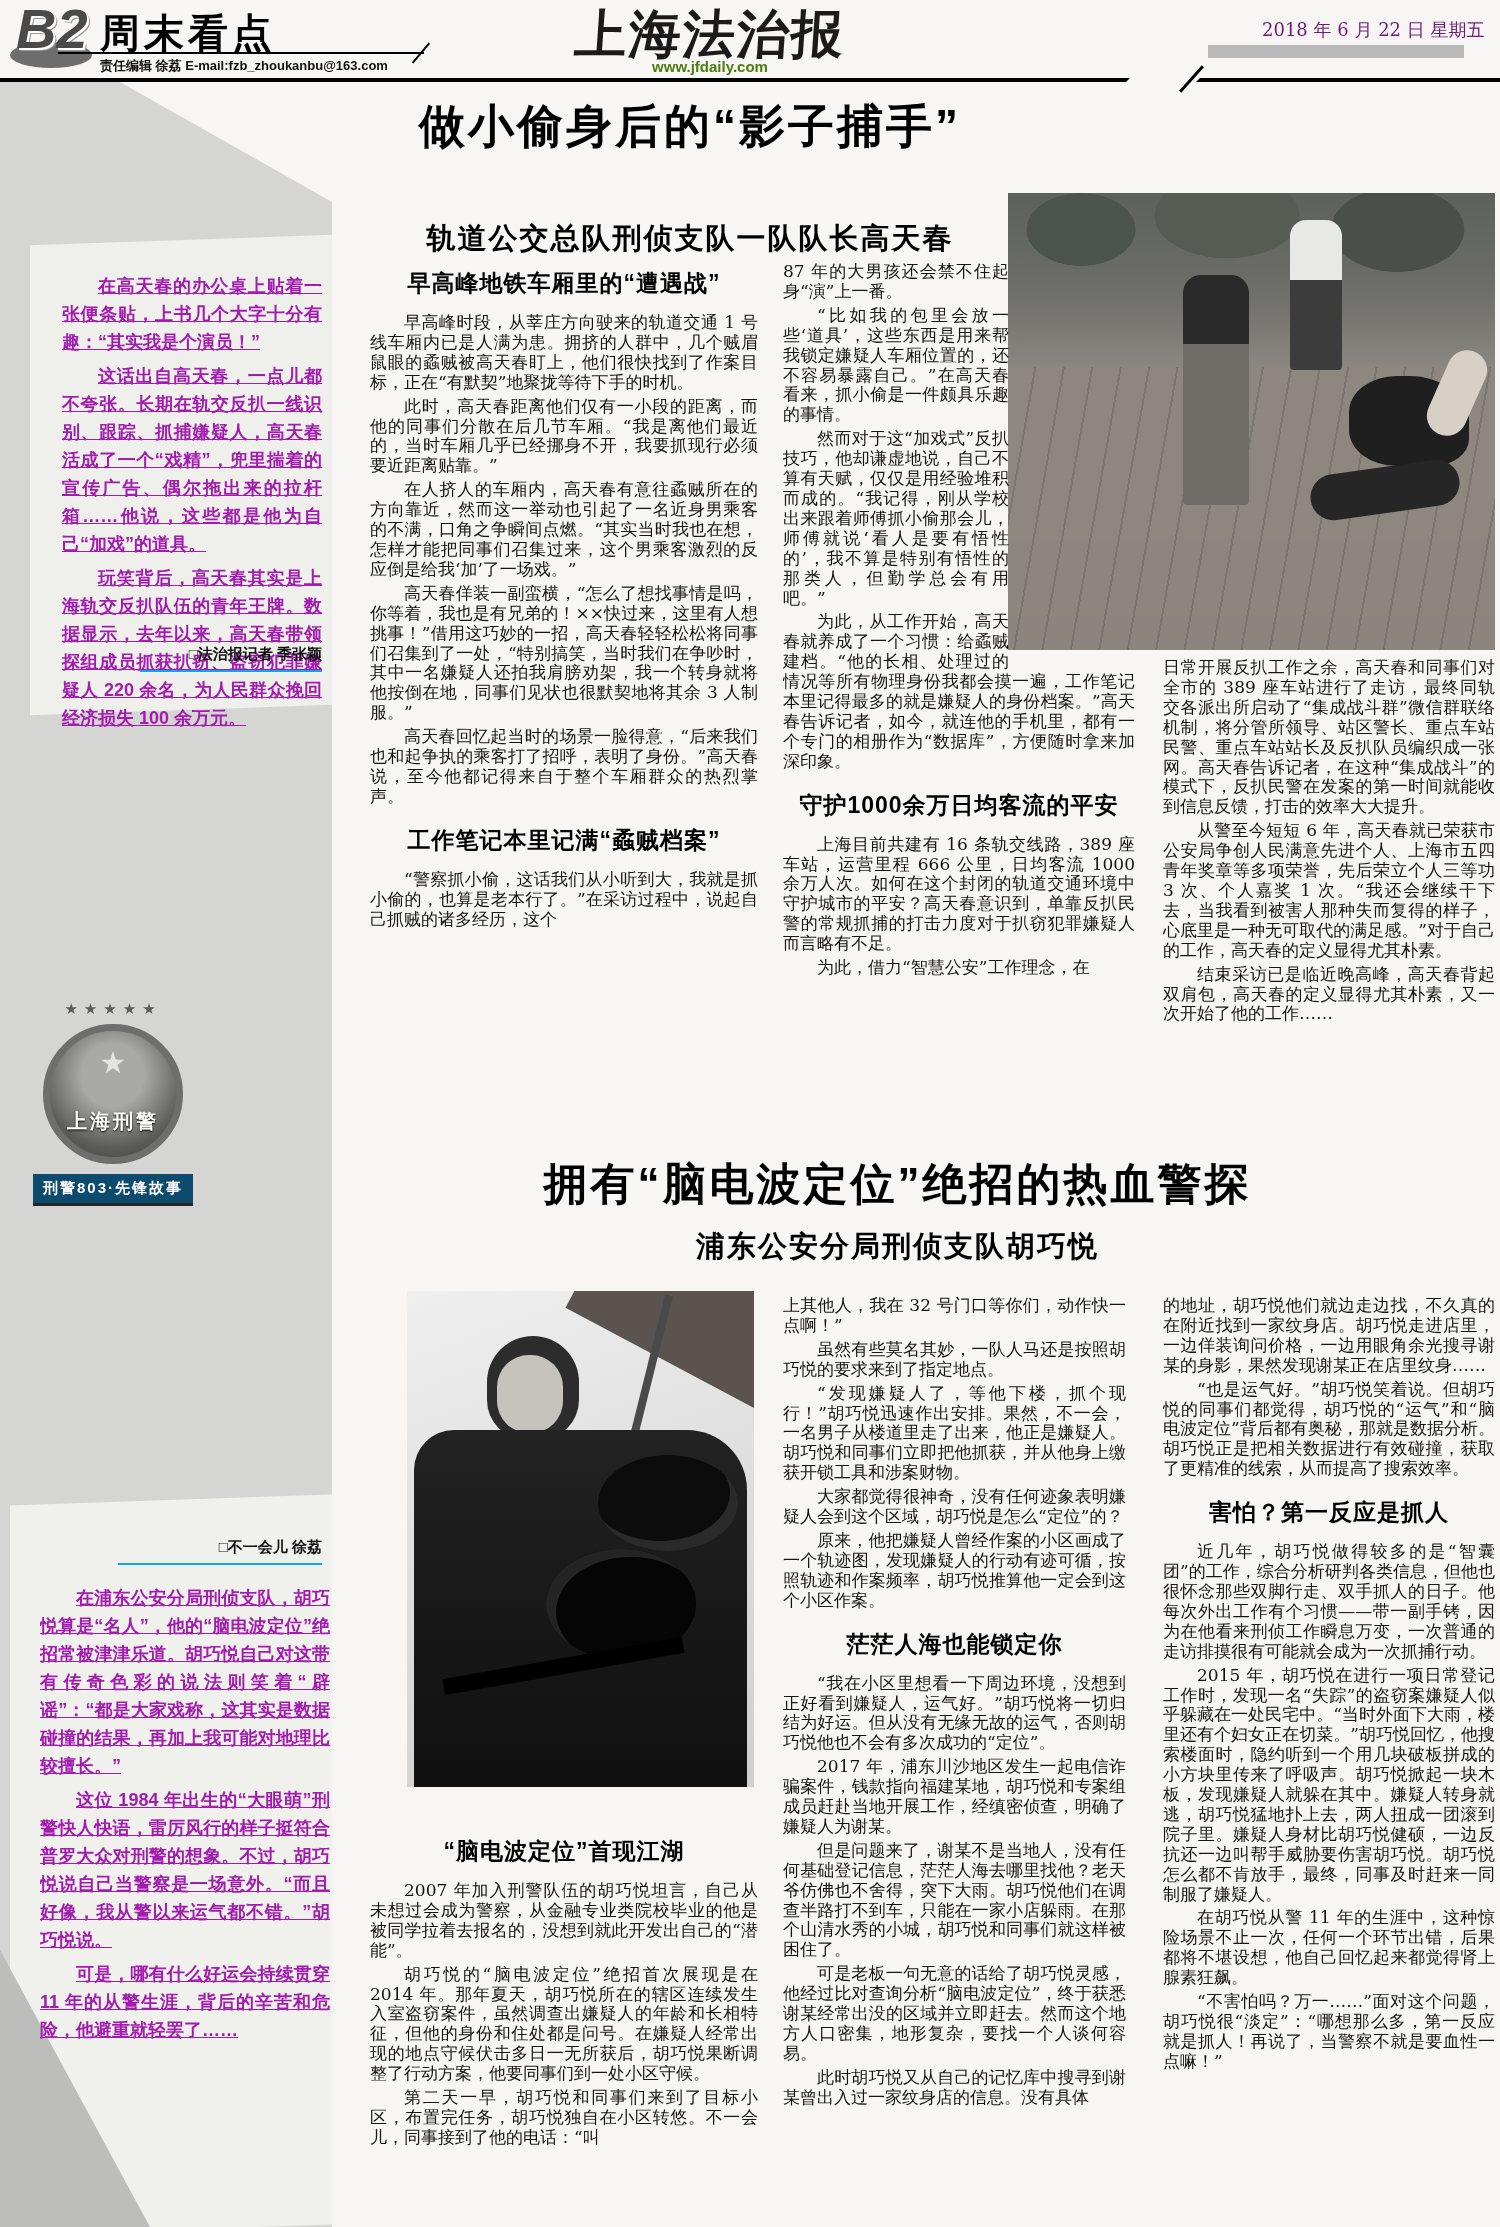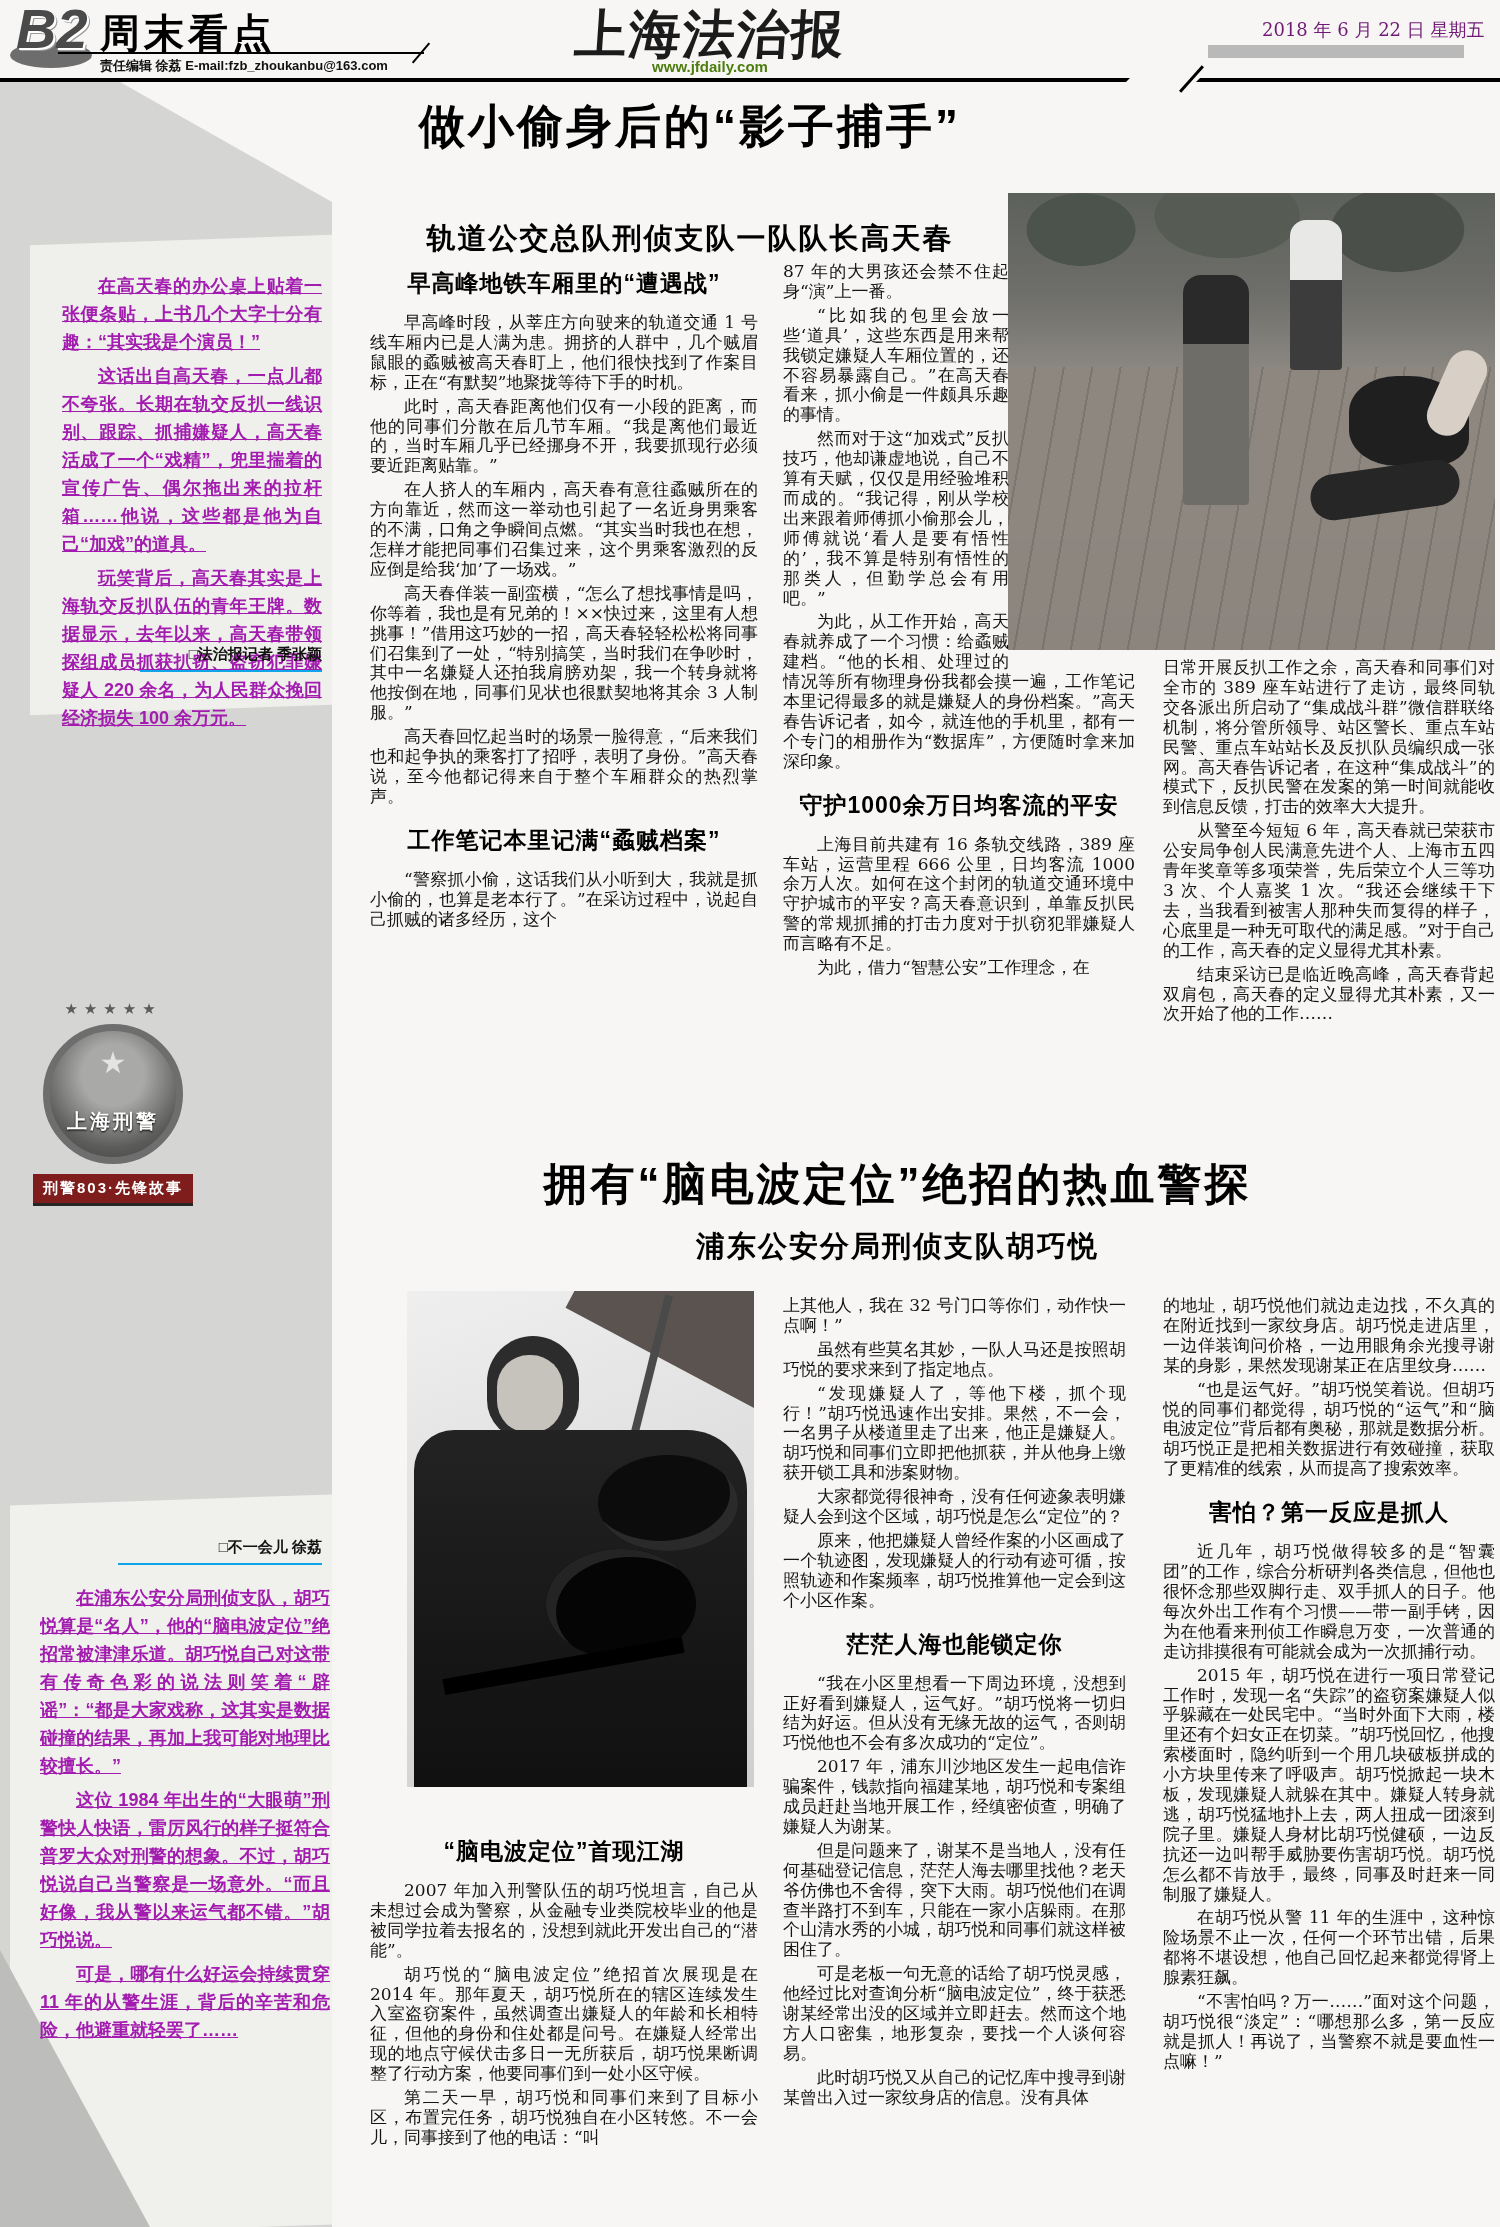--- a/index.html
+++ b/index.html
@@ -61,21 +61,21 @@
   .p2-torso{position:absolute;left:2%;top:28%;width:96%;height:75%;background:linear-gradient(180deg,#232323 0%,#161616 60%,#101010 100%);border-radius:40px 60px 0 0;}
   .p2-pad1{position:absolute;left:55%;top:33%;width:140px;height:96px;background:#0c0c0c;border-radius:50%;box-shadow:inset -8px -10px 0 #2a2a2a;}
   .p2-pad2{position:absolute;left:40%;top:52%;width:150px;height:110px;background:#050505;border-radius:50%;box-shadow:inset 10px 8px 0 #242424;}
   .p2-strap{position:absolute;left:10%;top:74%;width:70%;height:16px;background:#000;transform:rotate(-10deg);}
   
   .badge{left:28px;top:1000px;width:170px;height:248px;text-align:center;}
   .badge .stars{font-size:15px;color:#5c5c5c;letter-spacing:6px;}
   .badge .ring{margin:6px auto 0;width:126px;height:126px;border-radius:50%;border:7px solid #6e6e6e;background:radial-gradient(circle at 50% 35%,#a9a9a7 0 30%,#5c5c5a 70%,#3e3e3c 100%);position:relative;}
   .badge .emblem{position:absolute;left:0;right:0;top:14px;font-size:30px;color:#e4e4e2;}
   .badge .org{position:absolute;left:0;right:0;bottom:22px;font:700 20px "Liberation Sans",sans-serif;color:#fff;letter-spacing:3px;text-shadow:0 1px 2px #000;}
-  .badge .ribbon{margin:10px auto 0;width:160px;background:#7f1d1d;color:#fff;font:700 15px "Liberation Sans",sans-serif;letter-spacing:2px;padding:5px 0;box-shadow:0 3px 0 #262626;}
+  .badge .ribbon{margin:10px auto 0;width:160px;background:#0c4a6e;color:#fff;font:700 15px "Liberation Sans",sans-serif;letter-spacing:2px;padding:5px 0;box-shadow:0 3px 0 #262626;}
   
   .a1-headline{left:350px;top:96px;width:680px;}
   .a1-subhead{left:350px;top:206px;width:680px;}
   .a1-sidebar{left:62px;top:272px;width:260px;}
   .a1-byline{left:140px;top:645px;width:182px;}
   .a1-col1{left:370px;top:268px;width:388px;height:845px;overflow:hidden;}
   .a1-col2{left:783px;top:262px;width:352px;height:868px;overflow:hidden;}
   .a1-col2 .photo-spacer{float:right;width:126px;height:404px;}
   .a1-col3{left:1163px;top:658px;width:332px;height:456px;overflow:hidden;}
   .a2-headline{left:300px;top:1155px;width:1195px;}

